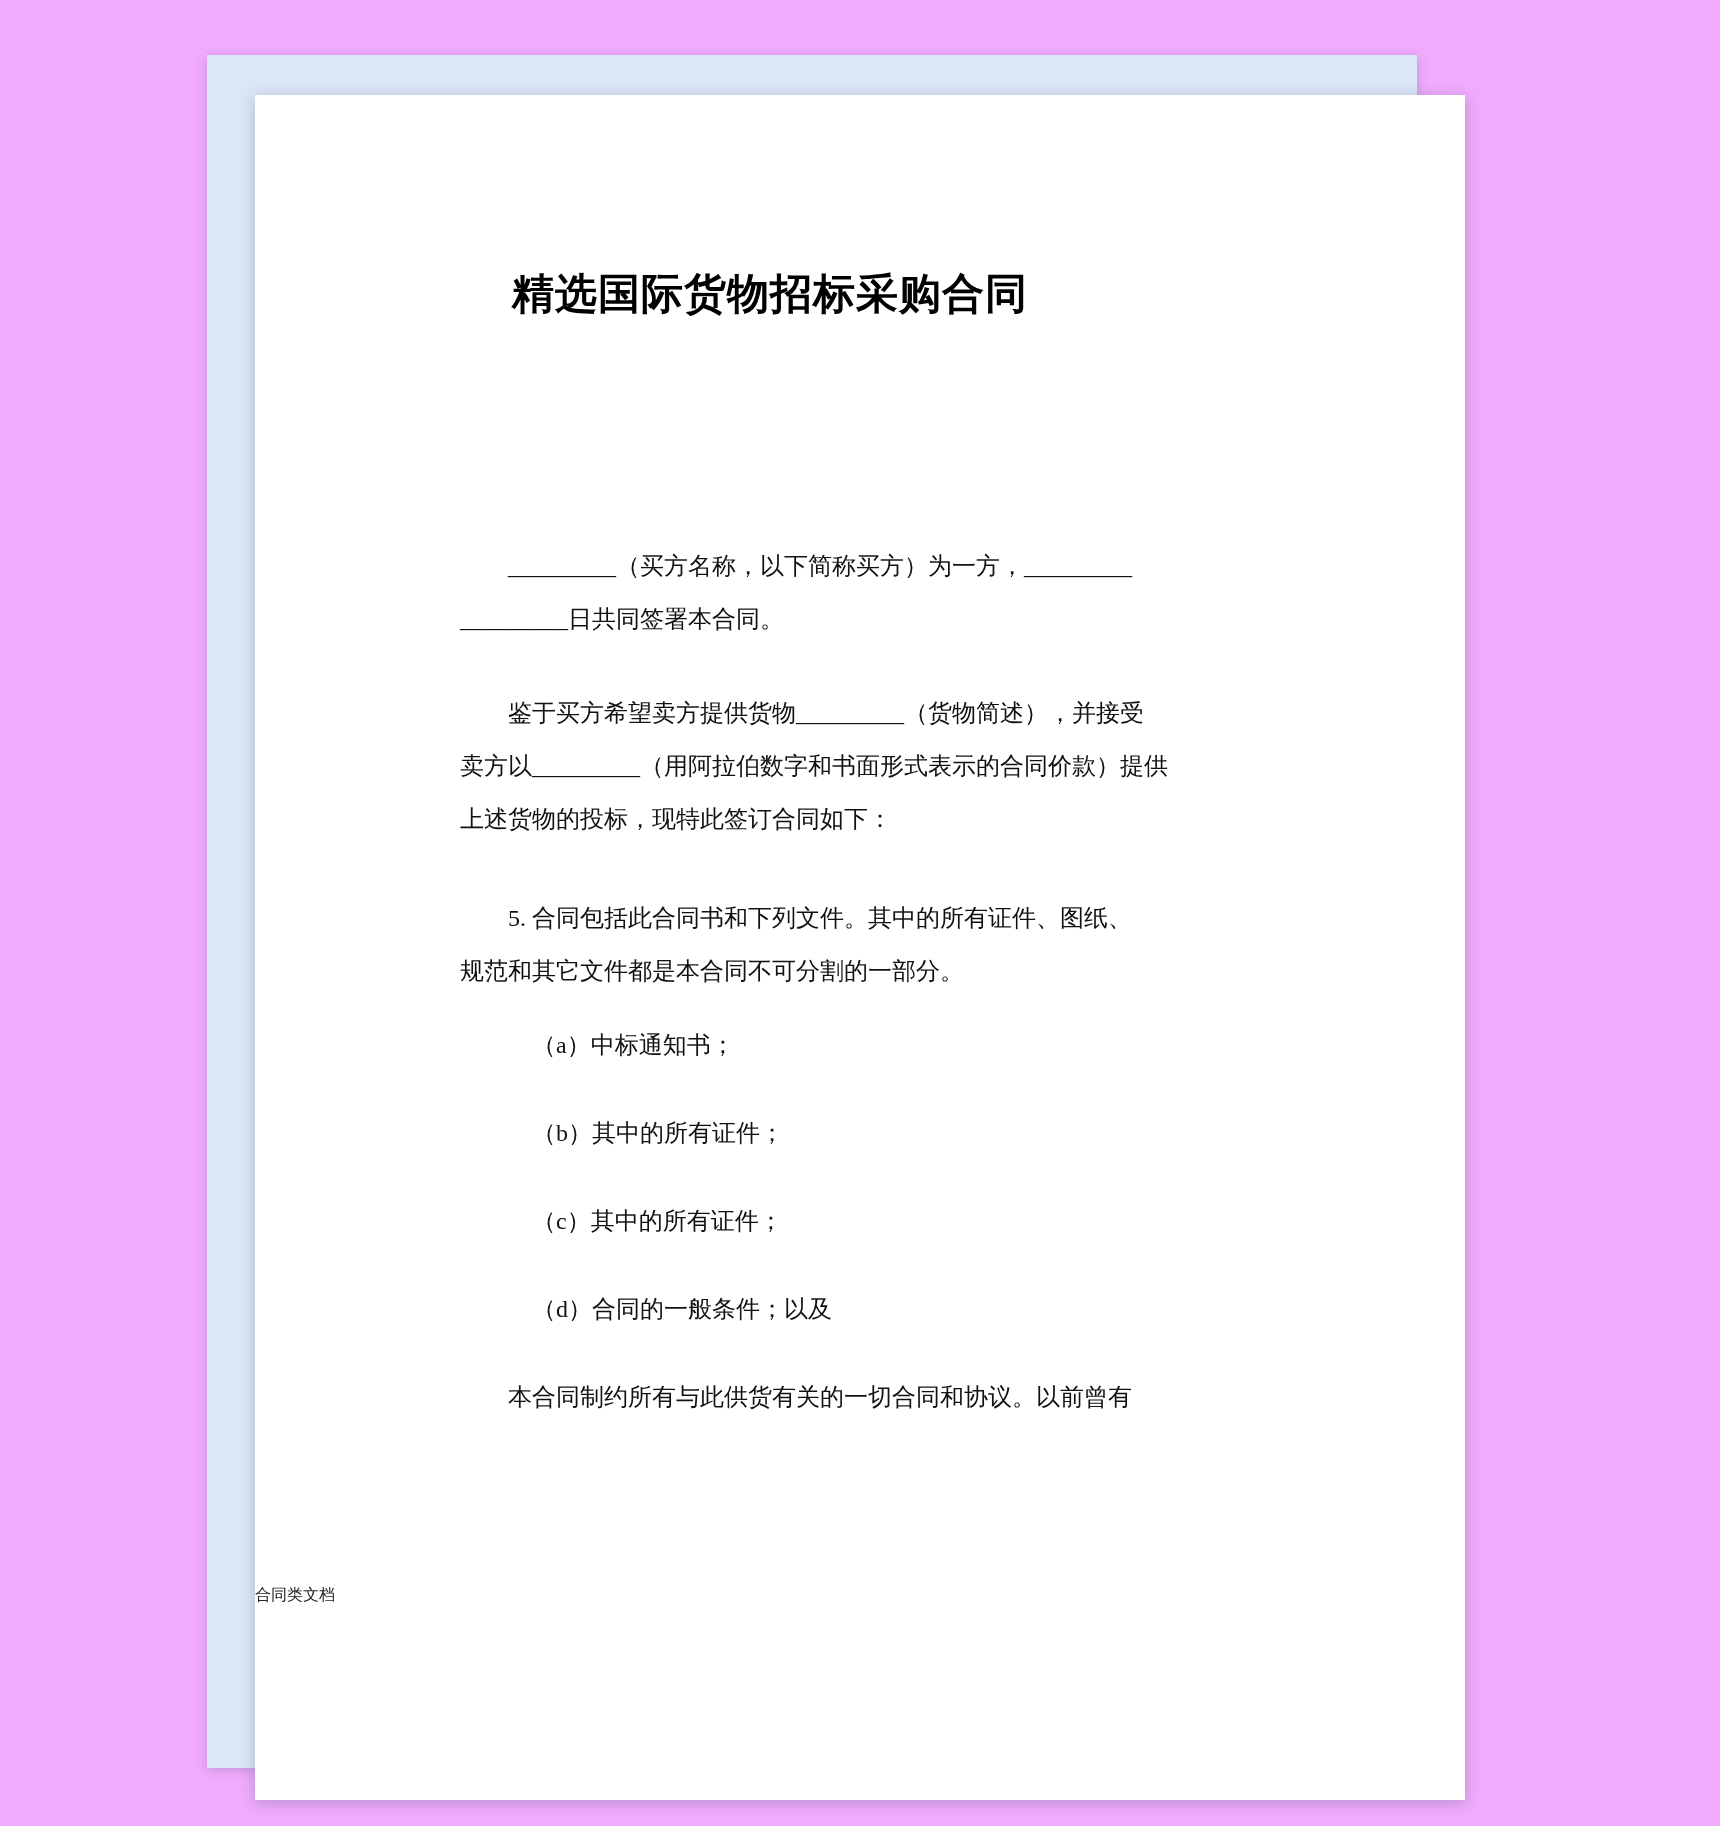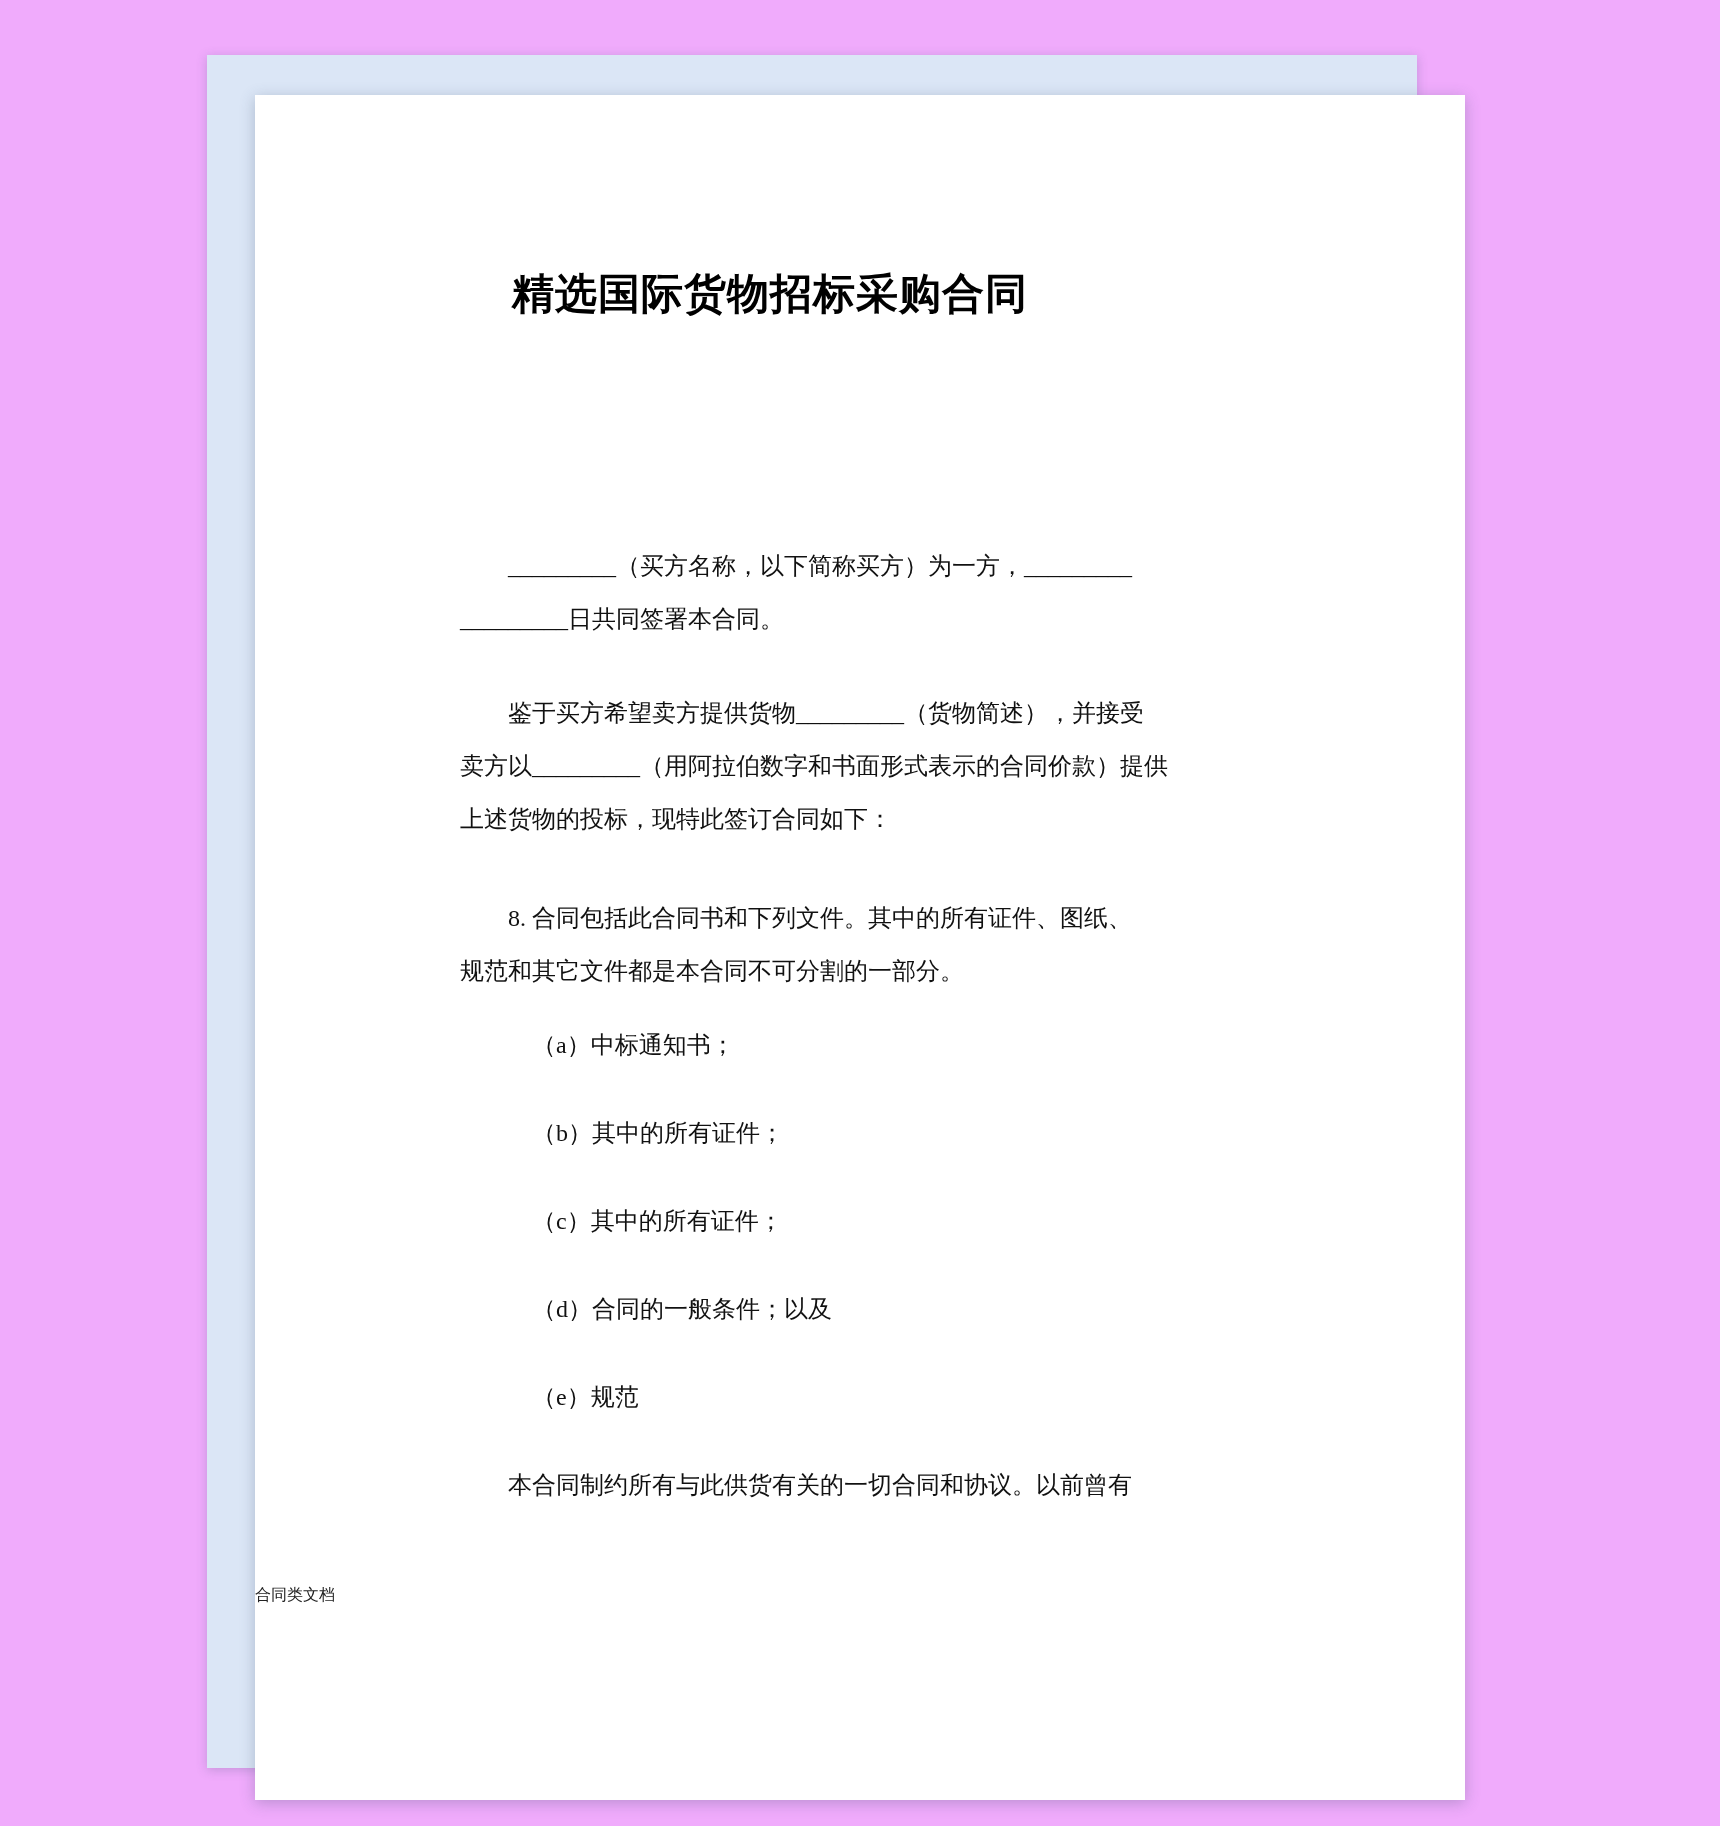--- a/index.html
+++ b/index.html
@@ -81,30 +81,29 @@
       <div class="line">_________日共同签署本合同。</div>
     </div>
 
     <div class="para p2">
       <div class="line indent">鉴于买方希望卖方提供货物_________（货物简述），并接受</div>
       <div class="line">卖方以_________（用阿拉伯数字和书面形式表示的合同价款）提供</div>
       <div class="line">上述货物的投标，现特此签订合同如下：</div>
     </div>
 
     <div class="para p3">
-      <div class="line indent">8. 合同包括此合同书和下列文件。其中的所有证件、图纸、</div>
+      <div class="line indent">5. 合同包括此合同书和下列文件。其中的所有证件、图纸、</div>
       <div class="line">规范和其它文件都是本合同不可分割的一部分。</div>
     </div>
 
     <div class="doc-list">
       <div class="item">（a）中标通知书；</div>
       <div class="item">（b）其中的所有证件；</div>
       <div class="item">（c）其中的所有证件；</div>
       <div class="item">（d）合同的一般条件；以及</div>
-      <div class="item">（e）规范</div>
     </div>
 
     <div class="para closing">
       <div class="line indent">本合同制约所有与此供货有关的一切合同和协议。以前曾有</div>
     </div>
 
     <div class="footer">合同类文档</div>
 
   </div>
 </div>

